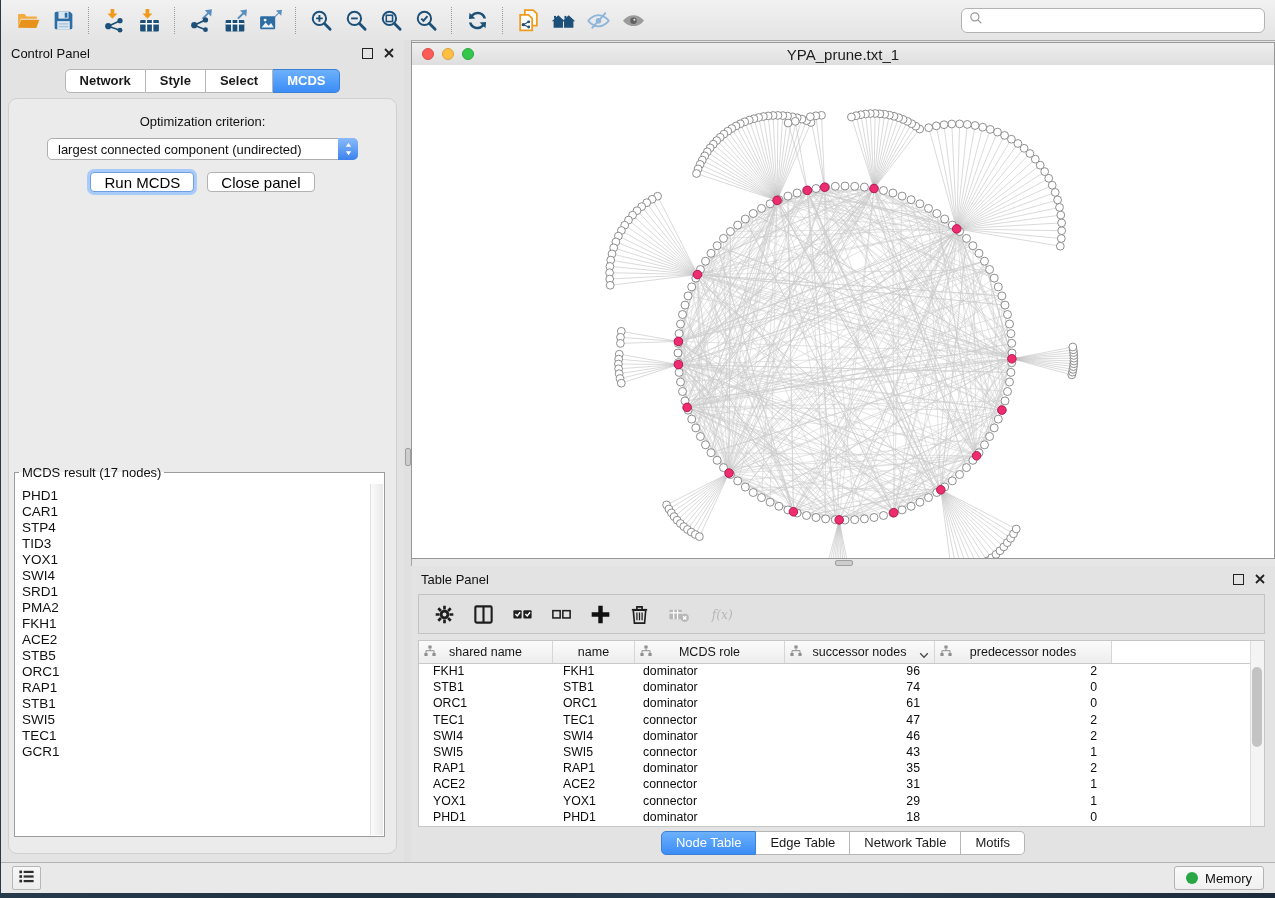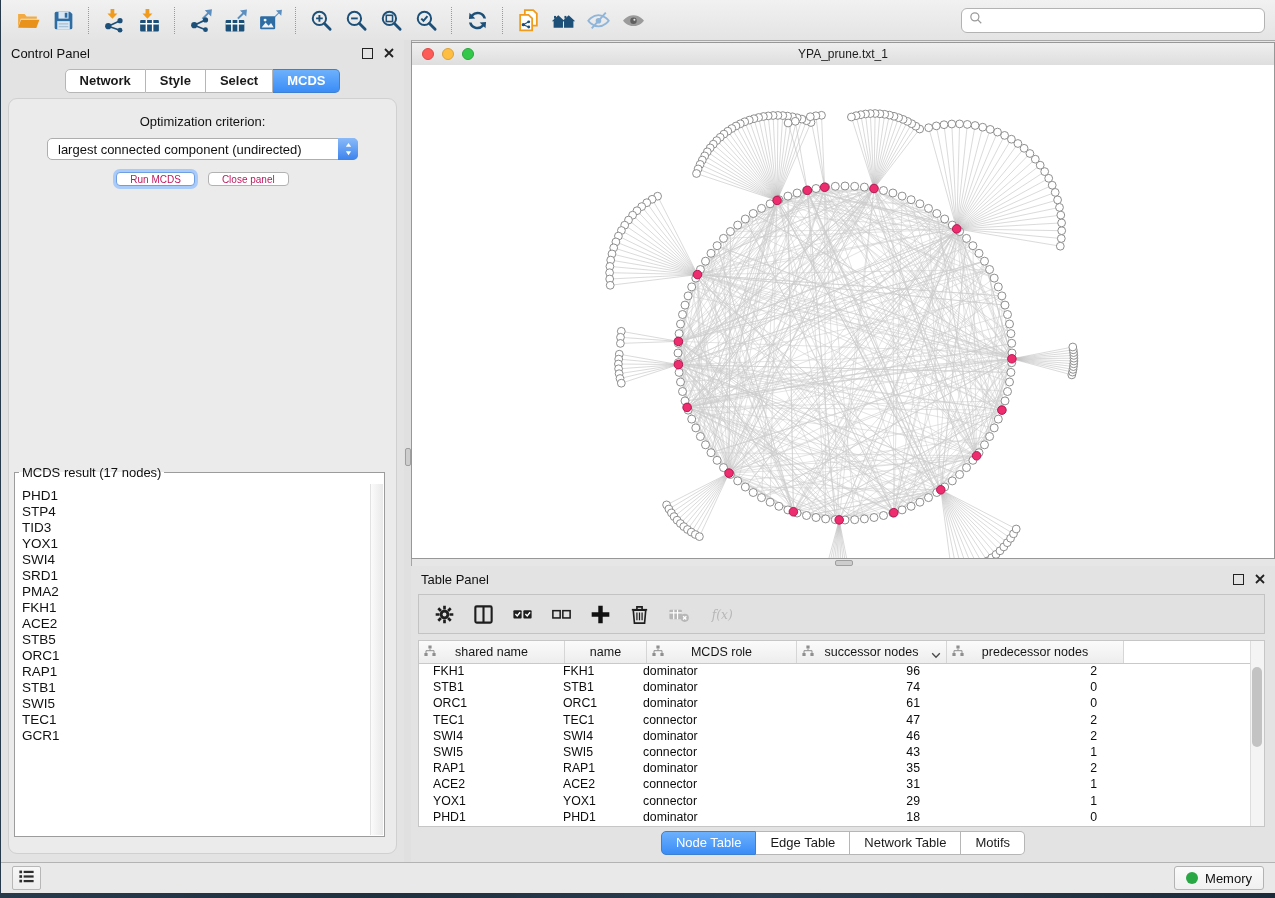--- a/index.html
+++ b/index.html
@@ -42,22 +42,22 @@
   .control-panel .seg-tabs{margin-top:3px;font-weight:bold;}
   .cp-body{position:absolute;top:58px;left:7px;right:7px;bottom:8px;background:#ebebeb;
            border:1px solid #d0d0d0;border-radius:9px;}
   .opt-label{text-align:center;margin-top:15px;font-size:13px;color:#111;}
   .dropdown{position:relative;margin:9px auto 0;width:311px;height:22px;background:#fff;
             border:1px solid #aeaeae;border-radius:5px;display:flex;align-items:center;
             font-size:13px;color:#111;padding-left:10px;box-sizing:border-box;}
   .dd-stepper{position:absolute;right:-1px;top:-1px;bottom:-1px;width:20px;border-radius:0 5px 5px 0;
               background:linear-gradient(#8abbf9,#3c82ee);display:flex;align-items:center;justify-content:center;}
   .btn-row{display:flex;justify-content:center;gap:13px;margin-top:12px;}
-  .btn{height:14px;padding:0 13px;background:#fff;border:1px solid #b2b2b2;border-radius:4px;
-       font-size:10px;color:#be185d;font-family:"Liberation Sans",sans-serif;}
+  .btn{height:20px;padding:0 13px;background:#fff;border:1px solid #b2b2b2;border-radius:4px;
+       font-size:15px;color:#000000;font-family:"Liberation Sans",sans-serif;}
   .btn.focusring{box-shadow:0 0 0 3px #a8cbf9;border-color:#6f9fe0;}
   .result-box{position:absolute;left:5px;right:11px;top:366px;bottom:16px;margin:0;padding:0;
               border:1px solid #9c9c9c;background:#fff;}
   .result-box legend{font-size:13px;color:#111;padding:0 3px;margin-left:4px;}
   .result-list{position:absolute;left:1px;right:13px;top:6px;bottom:1px;overflow:hidden;
                font-size:13.5px;line-height:16px;color:#111;padding:2px 0 0 6px;}
   .list-track{position:absolute;right:1px;top:4px;bottom:1px;width:12px;
               background:linear-gradient(90deg,#fbfbfb,#e9e9e9);border-left:1px solid #e2e2e2;}
 
   
@@ -68,21 +68,21 @@
   .h-split{position:absolute;top:519px;left:0;right:0;height:7px;}
   .hgrip{position:absolute;left:424px;top:1px;width:16px;height:4px;background:#cdcdcd;
          border:1px solid #9f9f9f;border-radius:2px;}
 
   
   .right{position:absolute;left:410px;top:40px;right:0;bottom:31px;}
   .net-window{position:absolute;top:2px;left:0;right:0;height:517px;border:1px solid #979797;
               background:#fff;box-sizing:border-box;}
   .net-titlebar{height:22px;background:linear-gradient(#efefef,#dedede);border-bottom:1px solid #bdbdbd;
                 position:relative;display:flex;align-items:center;justify-content:center;
-                font-size:12px;color:#1c1c1c;}
+                font-size:15px;color:#1c1c1c;}
   .lights{position:absolute;left:10px;top:5px;display:flex;gap:8px;}
   .light{width:12px;height:12px;border-radius:50%;box-sizing:border-box;}
   .light.red{background:#fc5b57;border:1px solid #dd4946;}
   .light.yellow{background:#fdbe41;border:1px solid #dba23a;}
   .light.green{background:#34c84a;border:1px solid #2aa63e;}
   .net-canvas{position:absolute;top:22px;left:0;right:0;bottom:0;background:#fff;overflow:hidden;}
 
   
   .table-panel{position:absolute;top:526px;left:0;right:0;bottom:0;background:#e3e3e3;}
   .tp-toolbar{position:absolute;top:28px;left:7px;right:10px;height:40px;background:#e1e1e1;
@@ -332,20 +332,21 @@
         </span>
       </div>
       <div class="btn-row">
         <button class="btn focusring">Run MCDS</button>
         <button class="btn">Close panel</button>
       </div>
       <fieldset class="result-box">
         <legend>MCDS result (17 nodes)</legend>
         <div class="result-list" id="mcds-list">
             <div class="li">PHD1</div>
+            <div class="li">CAR1</div>
             <div class="li">STP4</div>
             <div class="li">TID3</div>
             <div class="li">YOX1</div>
             <div class="li">SWI4</div>
             <div class="li">SRD1</div>
             <div class="li">PMA2</div>
             <div class="li">FKH1</div>
             <div class="li">ACE2</div>
             <div class="li">STB5</div>
             <div class="li">ORC1</div>
@@ -1387,21 +1388,21 @@
           <button class="tpbtn wide">
             <span>
               <svg viewBox="0 0 30 24">
                 <text x="1" y="17.5" font-size="16" font-style="italic" font-family="DejaVu Serif, serif" fill="#b7b7b7">f(x)</text>
               </svg>
             </span>
           </button>
         </div>
       <div class="tgrid">
         <div class="thead" id="thead">
-            <div class="hcell" style="width:146px">
+            <div class="hcell" style="width:134px">
               <span class="tree"><svg viewBox="0 0 12 12" width="12" height="12">
                   <g fill="#8f8f8f">
                     <rect x="4.4" y="0.5" width="3.2" height="3"></rect>
                     <rect x="0.4" y="8" width="3.2" height="3"></rect>
                     <rect x="8.4" y="8" width="3.2" height="3"></rect>
                   </g>
                   <path d="M6 3.5v2.2M2 8V5.7h8V8" stroke="#8f8f8f" fill="none"></path>
                 </svg></span>
               <span>shared name</span>
             </div>

